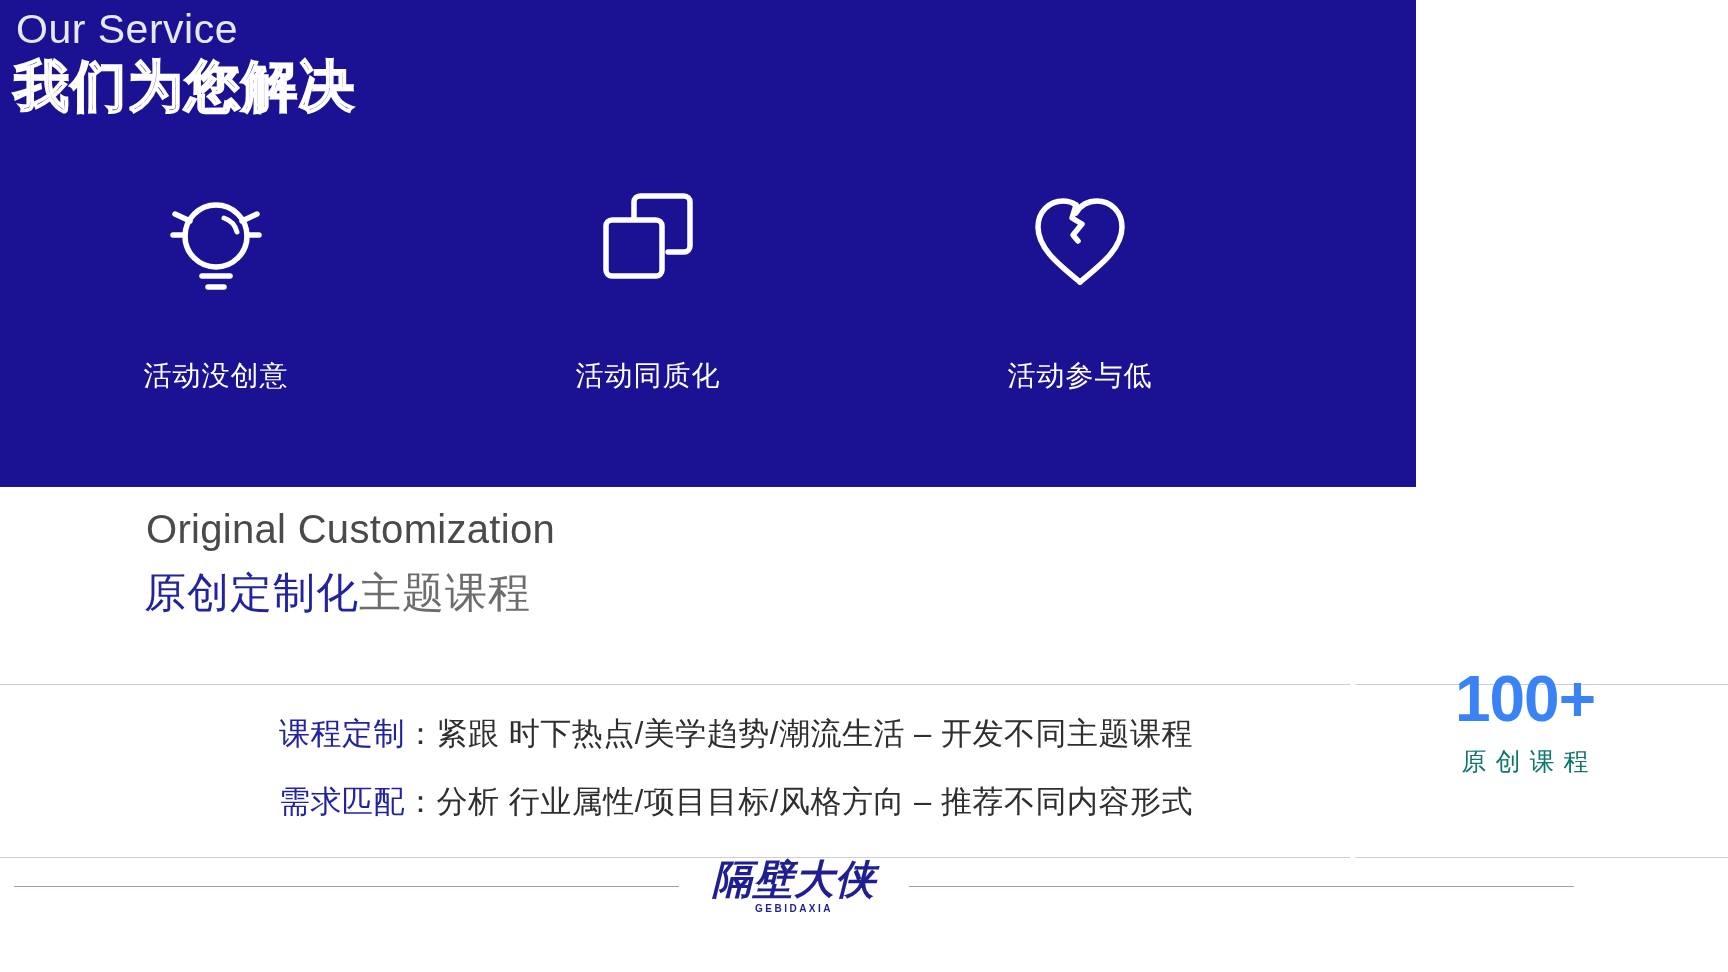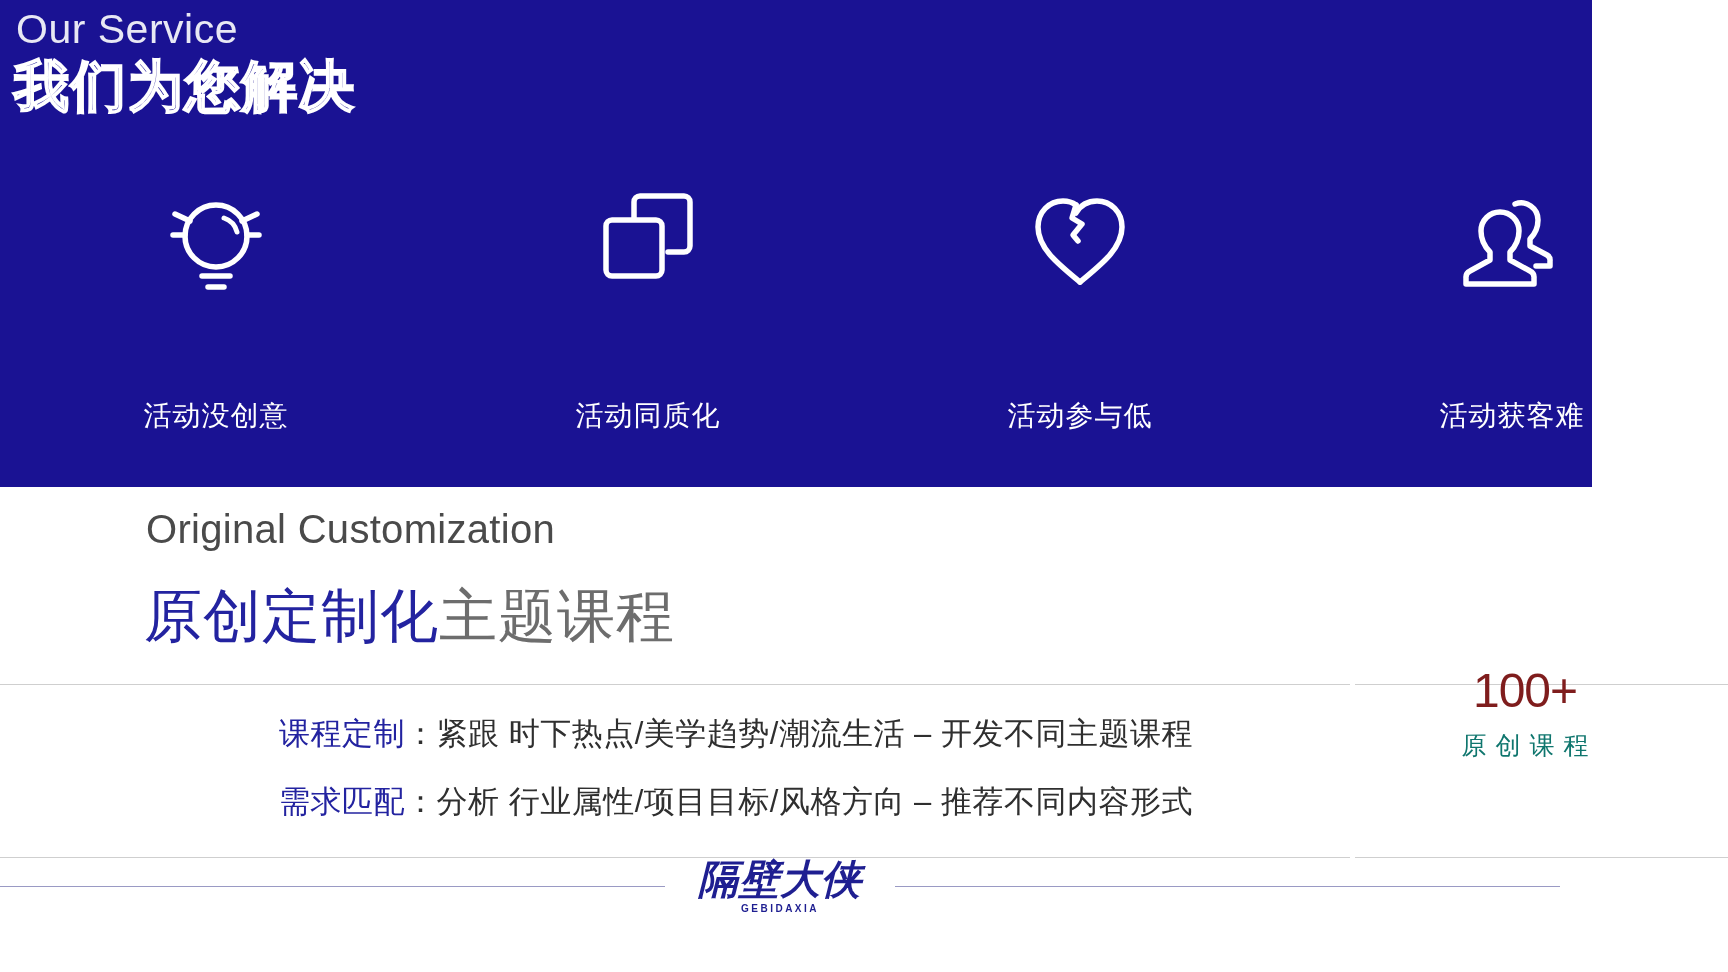--- a/index.html
+++ b/index.html
@@ -12,21 +12,21 @@
   #page {
     position: relative;
     width: 1728px; height: 972px;
     background: #ffffff;
   }
 
   
   .hero {
     position: absolute;
     left: 0; top: 0;
-    width: 1592px; height: 487px;
+    width: 1416px; height: 487px;
     background: #1a1293;
   }
   .hero-eyebrow {
     position: absolute;
     left: 16px; top: 6px;
     font-size: 41px;
     font-weight: 300;
     color: #e8e8f4;
     letter-spacing: 0.5px;
     white-space: nowrap;
@@ -49,21 +49,20 @@
     position: absolute;
     left: 0; top: 185px;
     width: 1728px;
     display: flex;
   }
   .icon-cell {
     flex: 1 1 0;
     display: flex;
     flex-direction: column;
     align-items: center;
-    gap: 40px;
   }
   .icon-art {
     width: 120px; height: 110px;
     display: flex; align-items: center; justify-content: center;
   }
   .icon-label {
     margin-top: 62px;
     font-size: 28px;
     color: #ffffff;
     letter-spacing: 1px;
@@ -81,25 +80,26 @@
     position: absolute;
     left: 146px; top: 20px;
     font-size: 40px;
     font-weight: 300;
     color: #4a4a4a;
     letter-spacing: 0.3px;
     white-space: nowrap;
   }
   .headline {
     position: absolute;
-    left: 144px; top: 100px;
-    font-size: 58px;
+    left: 144px; top: 88px;
+    font-size: 42px;
     letter-spacing: 1px;
     white-space: nowrap;
     line-height: 1;
+    font-family: Liberation Mono, monospace;
   }
   .headline .accent { color: #2323a0; }
   .headline .muted  { color: #6d6d6d; }
 
   
   .rule {
     position: absolute;
     height: 1px;
     background: #cfcfcf;
   }
@@ -124,41 +124,42 @@
   .bullet .tag { color: #2323a0; }
 
   
   .stat {
     position: absolute;
     left: 1380px; top: 180px;
     width: 290px;
     text-align: center;
   }
   .stat-number {
-    font-size: 48px;
-    font-weight: 400;
-    color: #7f1d1d;
+    font-size: 64px;
+    font-weight: 700;
+    color: #3b82f6;
     line-height: 1;
     letter-spacing: -1px;
   }
   .stat-caption {
     margin-top: 14px;
     font-size: 25px;
     color: #0f766e;
     letter-spacing: 9px;
     padding-left: 9px;
   }
 
   
   .footer {
     position: absolute;
     left: 0; top: 800px;
     width: 1588px; height: 172px;
     display: flex;
     align-items: center;
+    justify-content: center;
   }
   .footer-line {
     height: 1px;
     background: #9a9ac4;
     flex: 0 0 auto;
   }
   .footer-line.left  { width: 665px; margin-right: 0; }
   .footer-line.right { width: 665px; margin-left: 0; }
   .logo-wrap {
     width: 230px;

